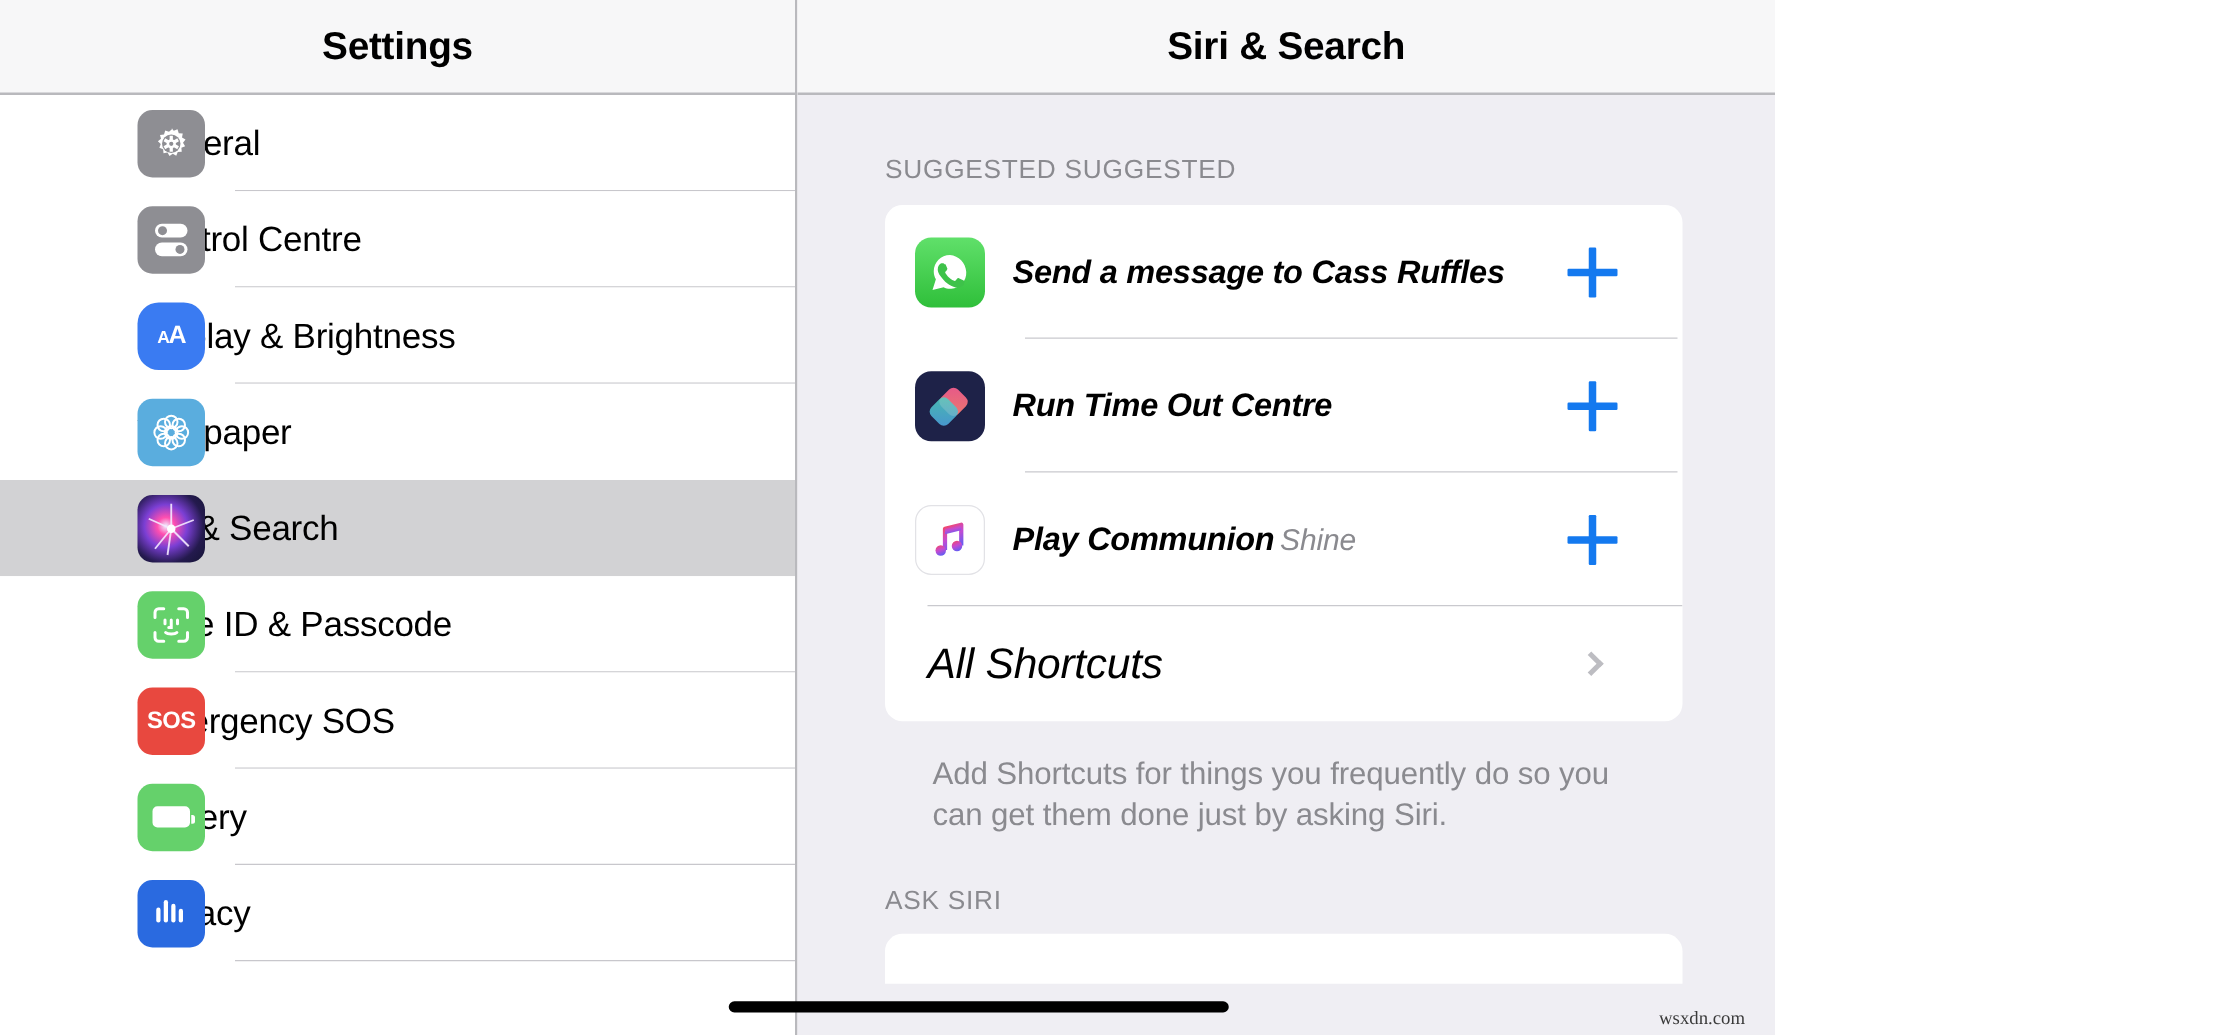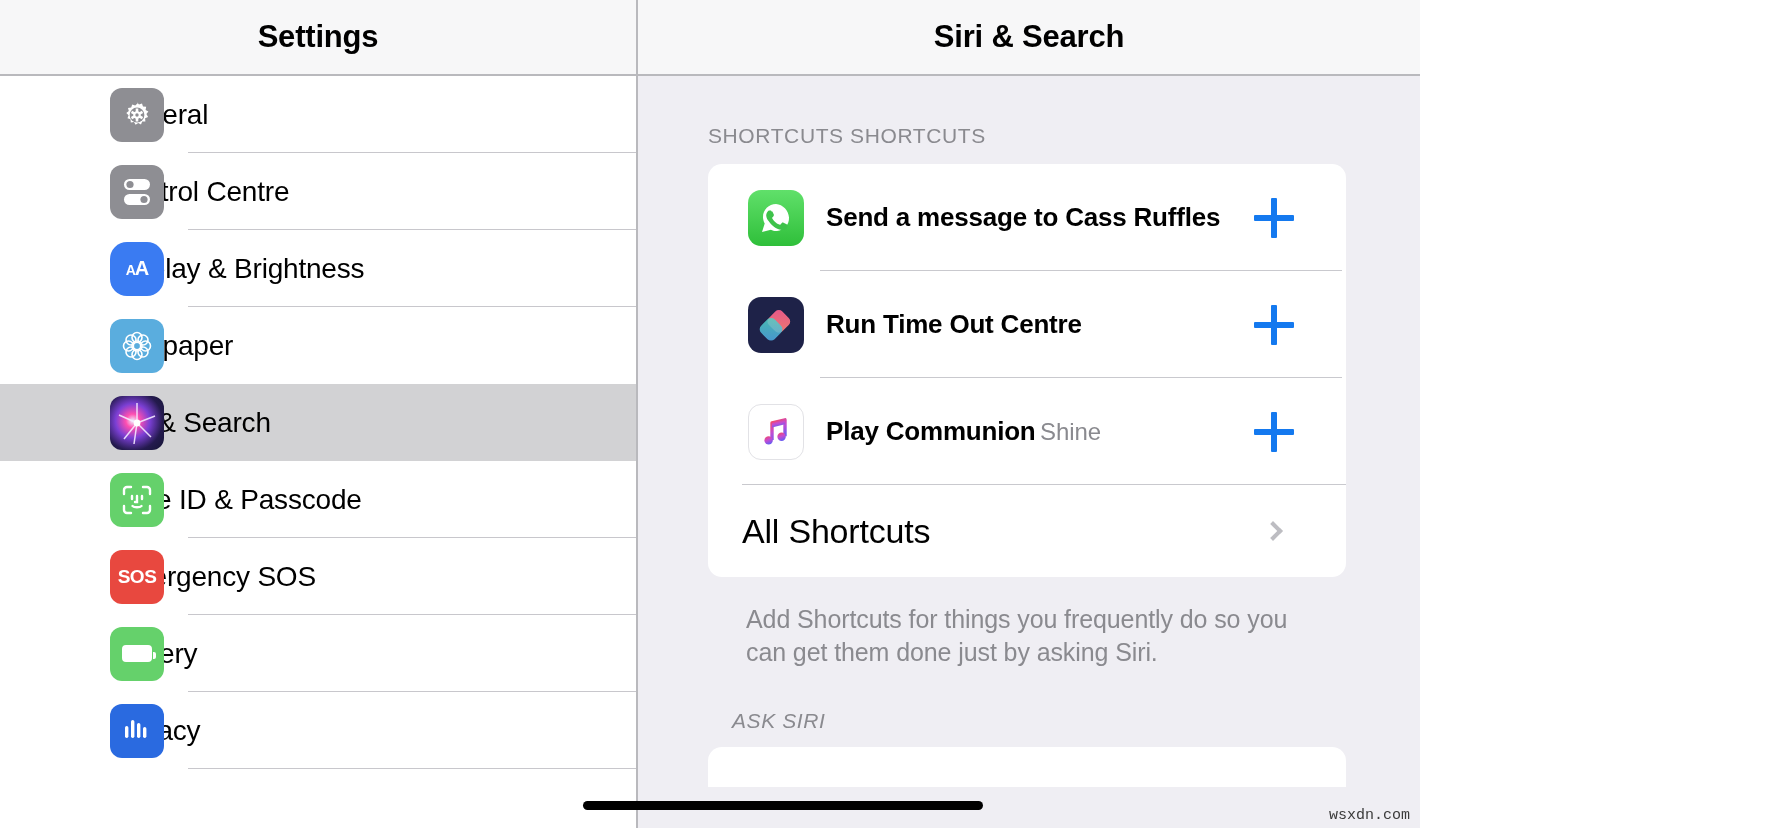--- a/index.html
+++ b/index.html
@@ -128,21 +128,22 @@
     margin: 0 74px 0 70px;
     background: #ffffff;
     border-radius: 14px;
     overflow: hidden;
   }
   .card-row {
     position: relative;
     display: flex;
     align-items: center;
     min-height: 107px;
-    padding: 0 28px 0 40px;
+    padding: 0 28px 0 24px;
+    font-style: italic;
   }
   .card-row .rsep {
     position: absolute;
     left: 112px; right: 4px; bottom: 0;
     height: 1px; background: #c9c9ce;
   }
   .card-row .rsep.full { left: 34px; right: 0; }
   .app-icon {
     width: 56px; height: 56px;
     border-radius: 13px;
@@ -190,44 +191,43 @@
     padding: 26px 90px 0 108px;
     font-size: 25px;
     line-height: 1.32;
     color: #8a8a8f;
     letter-spacing: -0.1px;
   }
   .ask-siri {
     font-size: 21px;
     color: #8a8a8f;
     letter-spacing: 0.6px;
-    padding: 40px 0 0 94px;
-    font-style: italic;
+    padding: 40px 0 0 70px;
   }
   .bottom-card {
     margin: 14px 74px 0 70px;
     height: 40px;
     background: #fff;
     border-radius: 14px 14px 0 0;
   }
 
   .home-indicator {
     position: absolute;
     left: 583px; bottom: 18px;
     width: 400px; height: 9px;
     border-radius: 5px;
     background: #000;
     z-index: 30;
   }
   .watermark {
     position: absolute;
-    right: 10px; bottom: 4px;
+    right: 24px; bottom: 4px;
     font-size: 15px;
     color: #3a3a3a;
-    font-family: Liberation Mono, monospace;
+    font-family: Liberation Serif, serif;
     z-index: 40;
   }
 
   
   .wa-bg { background: linear-gradient(180deg,#60e06a 0%,#2fbf3a 100%); }
   .sc-bg { background: #1e2248; }
   .mu-bg { background:#fff; border:1px solid #e2e2e6; }
 </style>
 </head>
 <body>
@@ -364,21 +364,21 @@
   </div>
 
   <div class="detail">
 
     <div class="detail-header">
       <div class="detail-title">Siri &amp; Search</div>
     </div>
 
     <div class="detail-body">
 
-      <div class="section-header">SHORTCUTS SHORTCUTS</div>
+      <div class="section-header">SUGGESTED SUGGESTED</div>
 
       <div class="card">
 
         <div class="card-row">
           <span class="app-icon wa-bg">
             <svg width="40" height="40" viewBox="0 0 40 40" fill="#ffffff">
               <path d="M20 6c-7.2 0-13 5.8-13 13 0 2.3.6 4.5 1.7 6.4L6 34l8.9-2.3c1.8 1 3.9 1.5 6.1 1.3 7-.5 12.4-6.4 12-13.4C32.6 12.3 26.9 6.6 20 6z"></path>
               <path d="M15.6 13.4c-.4-.9-.8-.9-1.2-.9h-1c-.4 0-.9.1-1.4.7-.5.6-1.8 1.8-1.8 4.3s1.9 5 2.2 5.3c.2.3 3.6 5.8 8.9 7.9 4.4 1.7 5.3 1.4 6.3 1.3 1-.1 3.1-1.3 3.6-2.5.4-1.3.4-2.3.3-2.6-.1-.2-.5-.4-1-.6l-3.4-1.7c-.5-.2-.9-.3-1.3.3l-1.3 1.6c-.3.3-.6.4-1.1.1-.5-.2-2.2-.8-4.2-2.6-1.5-1.4-2.6-3.1-2.9-3.6-.3-.5 0-.8.2-1.1l.8-.9c.2-.3.3-.5.5-.9.2-.3.1-.6 0-.9l-1.4-3.2z" fill="#3ec24a"></path>
             </svg>
           </span>

